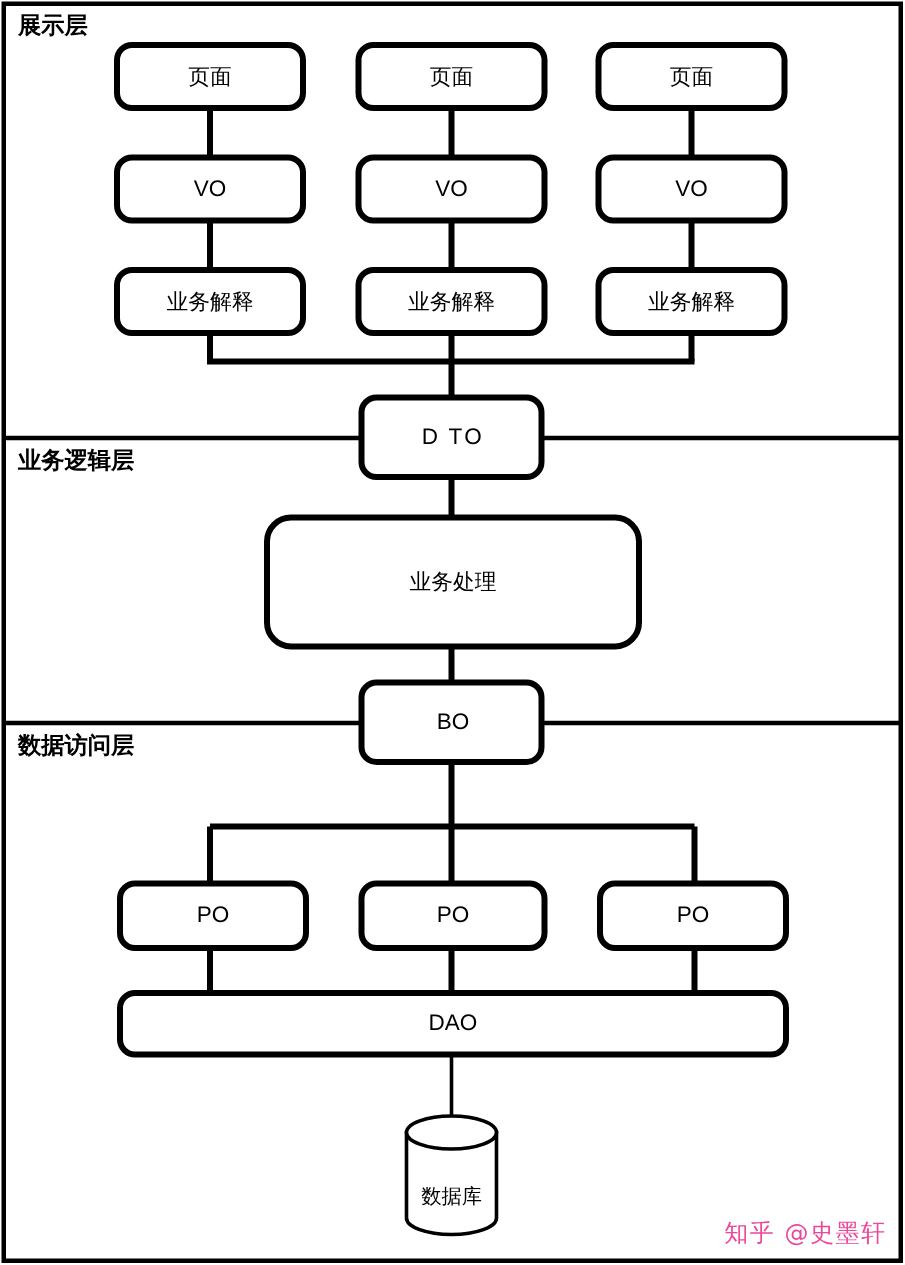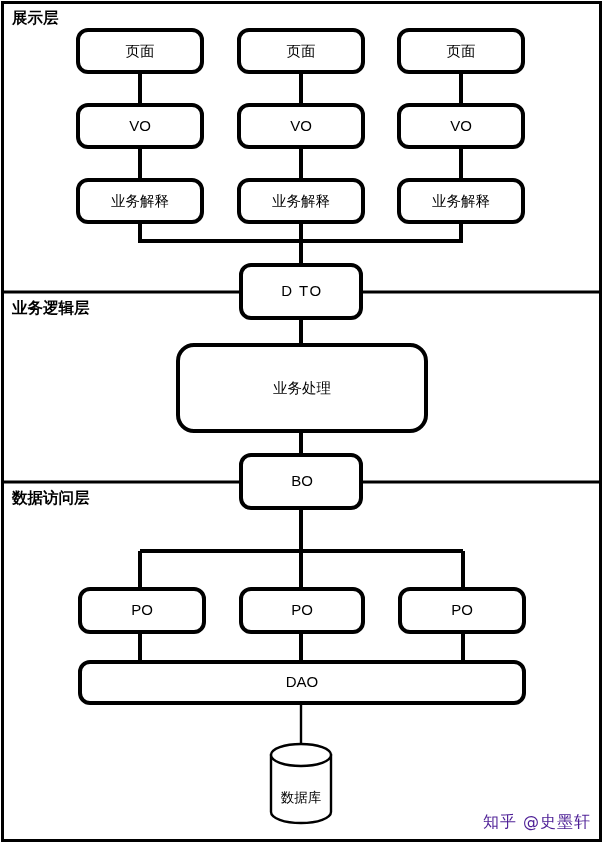--- a/index.html
+++ b/index.html
@@ -73,21 +73,21 @@
     fill: #000000;
     text-anchor: start;
     dominant-baseline: middle;
   }
   .watermark {
     position: absolute;
     right: 12px;
     bottom: 10px;
     font-family: "DejaVu Sans", "Liberation Sans", sans-serif;
     font-size: 16px;
-    color: #4c1d95;
+    color: #ec4899;
     letter-spacing: 1px;
     white-space: nowrap;
     user-select: none;
   }
   .db-body {
     fill: #ffffff;
     stroke: #000000;
     stroke-width: 2.4;
   }
 </style>

